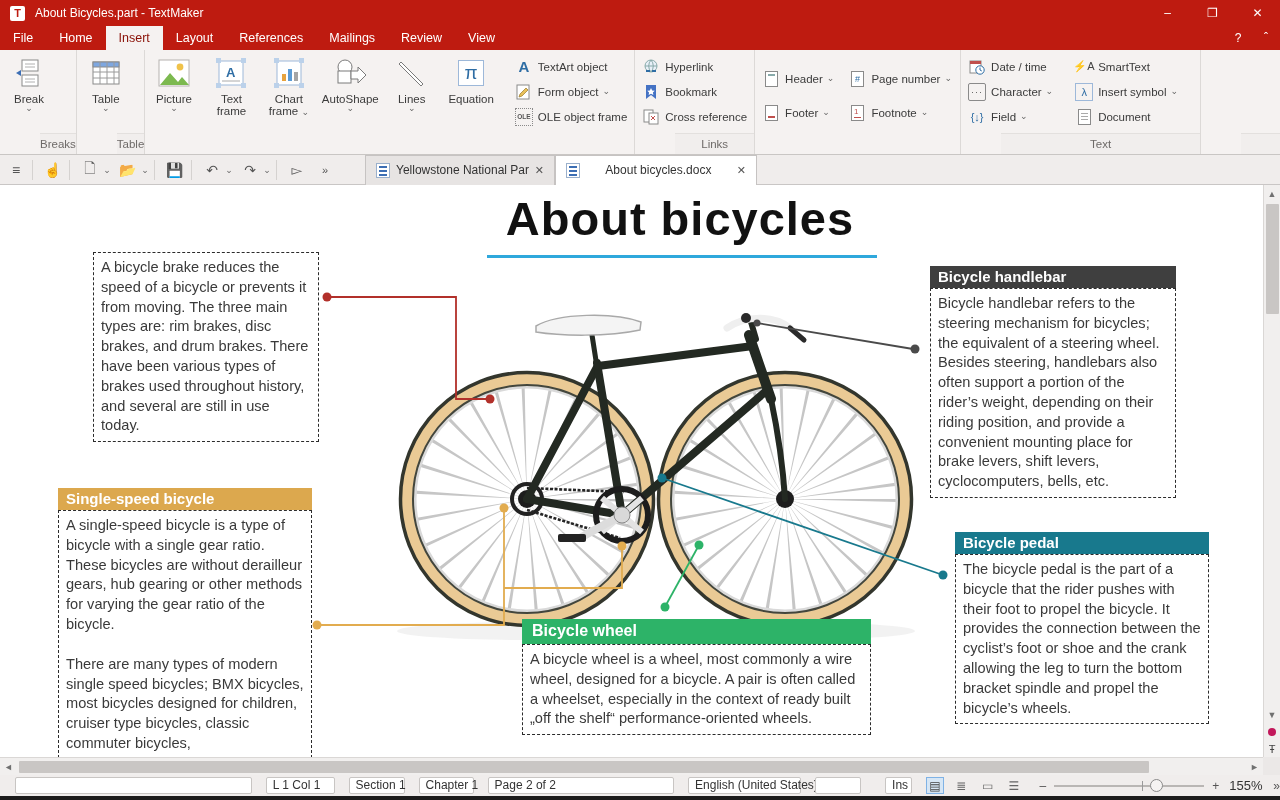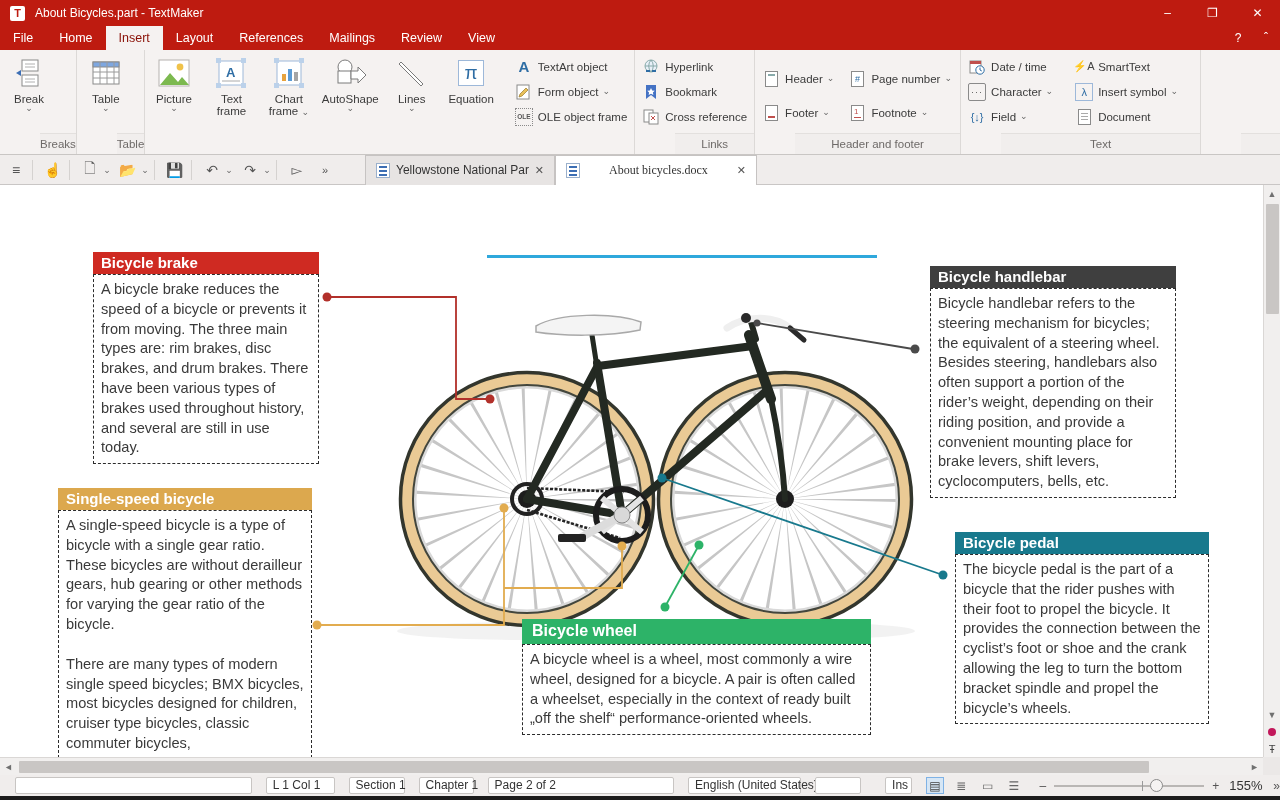--- a/index.html
+++ b/index.html
@@ -34,21 +34,21 @@
   .rcol { display:flex; flex-direction:column; justify-content:flex-start; padding:0 7px; }
   .rcol.wide-rows .rbtn-sm { height:34px; }
 
   
   #toolrow { position:absolute; left:0; top:155px; width:1280px; height:30px; background:#F0EDEC; border-bottom:1px solid #C9C6C5; display:flex; align-items:center; }
   .tool-ic { width:24px; height:22px; display:flex; align-items:center; justify-content:center; font-size:14px; color:#555; margin-left:4px; }
   .tool-chev { width:10px; font-size:9px; color:#666; text-align:center; }
   .tool-sep { width:1px; height:20px; background:#D5D2D0; margin:0 4px; }
   #doctabs { display:flex; height:30px; margin-left:28px; }
   .doctab { display:flex; align-items:center; padding:0 10px; font-size:12px; color:#333; border:1px solid #C6C3C2; border-bottom:none; width:190px; }
-  .doctab.active { background:#fff; width:202px;font-family:Liberation Serif, serif; }
+  .doctab.active { background:#fff; width:202px; }
   .doctab.inactive { background:#E7E4E3; }
   .doctab .dlabel { flex:1; text-align:center; overflow:hidden; white-space:nowrap; }
   .doctab .closex { font-size:11px; color:#555; margin-left:6px; }
   .wicon { width:14px; height:15px; position:relative; background:#fff; border:1px solid #9ab0cc; margin-right:6px; }
   .wicon::before { content:""; position:absolute; left:2px; top:2px; width:8px; height:2px; background:#3C6EB4; box-shadow:0 4px 0 #3C6EB4, 0 8px 0 #3C6EB4; }
 
   
   #docarea { position:absolute; left:0; top:185px; width:1263px; height:572px; background:#fff; overflow:hidden; }
   #doc-title { position:absolute; left:400px; top:6px; width:560px; text-align:center; font-size:47px; font-weight:bold; color:#111; letter-spacing:1px; }
   #title-rule { position:absolute; left:487px; top:70px; width:390px; height:3px; background:#2FA8DC; }
@@ -334,21 +334,20 @@
               <span class="ipage">
                 <span style="position:absolute;left:2px;top:1px;font-size:8px;color:#C0504D;">1</span>
                 <span style="position:absolute;left:2px;bottom:2px;width:7px;height:1px;background:#C0504D;"></span>
               </span>
             </span>
           <span>Footnote</span>
           <span class="chev">⌄</span>
         </div>
       </div>
     </div>
-    <div class="rg-label">Header and footer</div>
   </div>
 
   <div class="rgroup" style="width:240px;">
     <div class="rg-body">
       <div class="rcol">
         <div class="rbtn-sm">
           <span class="ric">
             <svg width="16" height="16" viewBox="0 0 16 16">
                 <rect x="1" y="2" width="11" height="12" fill="#fff" stroke="#8a8a8a"></rect>
                 <rect x="1" y="2" width="11" height="3" fill="#C0504D"></rect>
@@ -426,20 +425,21 @@
     <div class="doctab active">
       <span class="wicon"></span>
       <span class="dlabel">About bicycles.docx</span>
       <span class="closex">✕</span>
     </div>
   </div>
 </div>
 
 <div id="docarea">
 
+  <div id="doc-title">About bicycles</div>
   <div id="title-rule"></div>
 
   <svg id="bikesvg" viewBox="0 0 1263 572">
 
     <ellipse cx="527" cy="446" rx="130" ry="9" fill="#E9E9E9" opacity="0.6"></ellipse>
     <ellipse cx="785" cy="446" rx="130" ry="9" fill="#E9E9E9" opacity="0.6"></ellipse>
 
     <g>
       <circle cx="527" cy="314" r="60" fill="none" stroke="#C6C6C6" stroke-width="106" stroke-dasharray="1.7 13"></circle>
       <circle cx="527" cy="314" r="113" fill="none" stroke="#D9D9D9" stroke-width="5"></circle>
@@ -515,21 +515,20 @@
     </g>
 
     <g stroke="#2DB368" fill="#2DB368">
       <path d="M699,360 L666,420" fill="none" stroke-width="1.8"></path>
       <circle cx="699" cy="360" r="4.5" stroke="none"></circle>
       <circle cx="665" cy="422" r="4.5" stroke="none"></circle>
     </g>
   </svg>
 
   <div class="infobox" id="box-brake">
-    <div class="ib-head" style="background:#CF2A22;">Bicycle brake</div>
     <div class="ib-body">A bicycle brake reduces the speed of a bicycle or prevents it from moving. The three main types are: rim brakes, disc brakes, and drum brakes. There have been various types of brakes used throughout history, and several are still in use today.</div>
   </div>
 
   <div class="infobox" id="box-single">
     <div class="ib-head" style="background:#DCA84E;">Single-speed bicycle</div>
     <div class="ib-body">
       <div>A single-speed bicycle is a type of bicycle with a single gear ratio. These bicycles are without derailleur gears, hub gearing or other methods for varying the gear ratio of the bicycle.</div>
       <div class="para-gap"></div>
       <div>There are many types of modern single speed bicycles; BMX bicycles, most bicycles designed for children, cruiser type bicycles, classic commuter bicycles,</div>
     </div>

